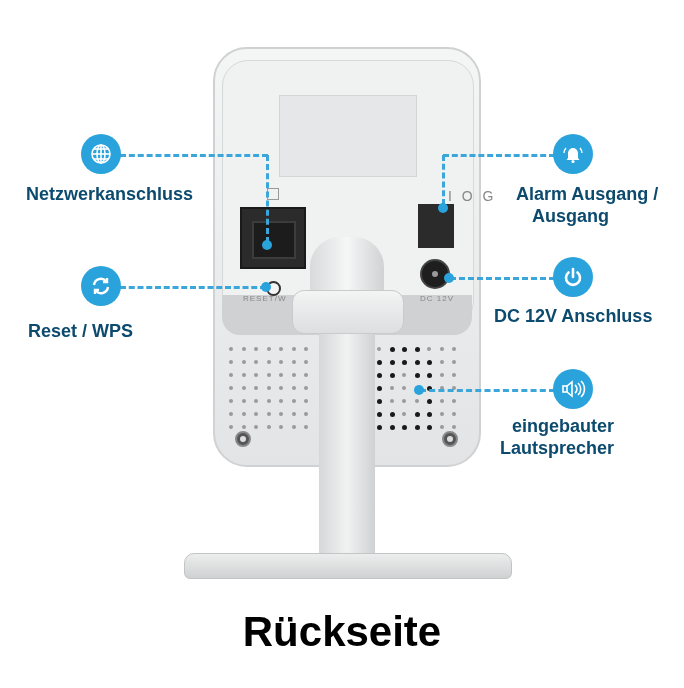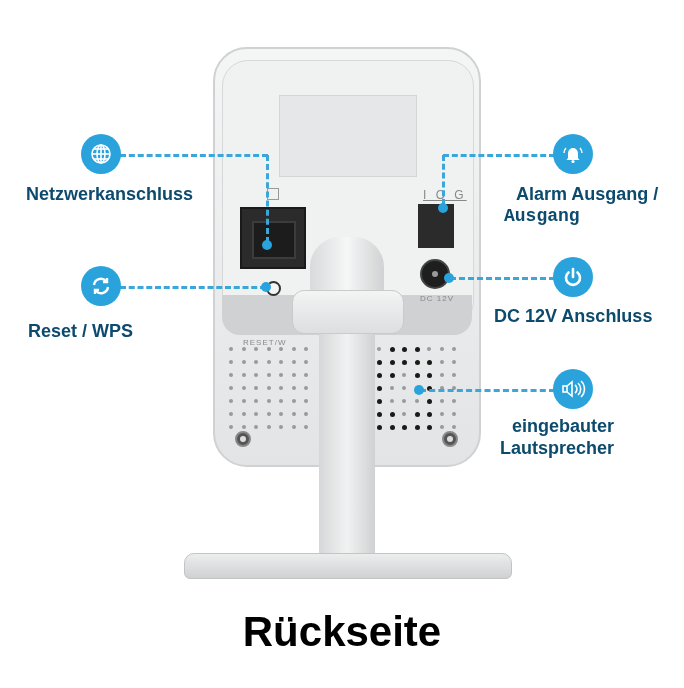--- a/index.html
+++ b/index.html
@@ -30,23 +30,23 @@
 
   <div class="abs" style="left:279px;top:95px;width:136px;height:80px;background:#e6e7e8;border:1px solid #d3d5d6;"></div>
 
   <div class="abs" style="left:267px;top:188px;width:10px;height:10px;border:1px solid #999;"></div>
 
   <div class="abs" style="left:240px;top:207px;width:66px;height:62px;background:#2b2b2b;border:2px solid #1a1a1a;box-sizing:border-box;">
     <div class="abs" style="left:10px;top:12px;width:40px;height:34px;background:#1c1c1c;border:2px solid #3c3c3c;"></div>
   </div>
 
   <div class="abs" style="left:266px;top:281px;width:11px;height:11px;border-radius:50%;border:2px solid #333;background:#f4f4f4;"></div>
-  <div class="abs" style="left:243px;top:294px;font-size:8px;color:#888;letter-spacing:1px;margin-top:44px;">RESET/W</div>
-
-  <div class="abs" style="left:423px;top:188px;font-size:12px;color:#888;letter-spacing:3px;text-decoration:underline;">I O G</div>
+  <div class="abs" style="left:243px;top:294px;font-size:8px;color:#888;letter-spacing:1px;">RESET/W</div>
+
+  <div class="abs" style="left:448px;top:188px;font-size:14px;color:#888;letter-spacing:3px;">I O G</div>
   <div class="abs" style="left:418px;top:204px;width:36px;height:44px;background:#2b2b2b;"></div>
 
   <div class="abs" style="left:420px;top:259px;width:30px;height:30px;border-radius:50%;background:#1e1e1e;border:2px solid #444;box-sizing:border-box;">
     <div class="abs" style="left:10px;top:10px;width:6px;height:6px;border-radius:50%;background:#999;"></div>
   </div>
   <div class="abs" style="left:420px;top:294px;font-size:8px;color:#888;letter-spacing:1px;">DC 12V</div>
 
   <div class="speaker-grid" style="left:225px;top:343px;">
     <div class="hole"></div>
       <div class="hole"></div>
@@ -200,21 +200,21 @@
 
 <div class="icon-circle" style="left:553px;top:134px;">
   <svg width="24" height="24" viewBox="0 0 24 24" fill="#fff" stroke="none">
     <path d="M12 6c-3 0-5 2.5-5 5.5V16l-1.5 2h13L17 16v-4.5C17 8.5 15 6 12 6z"></path>
       <circle cx="12" cy="19.5" r="1.6"></circle>
     <path d="M5 6a8 8 0 0 0-2 5" stroke="#fff" stroke-width="1.4" fill="none"></path>
       <path d="M19 6a8 8 0 0 1 2 5" stroke="#fff" stroke-width="1.4" fill="none"></path>
   </svg>
 </div>
 <div class="label" style="left:516px;top:183px;">Alarm Ausgang /</div>
-<div class="label" style="left:504px;top:205px;font-family:Liberation Mono, monospace;">Ausgang</div>
+<div class="label" style="left:532px;top:205px;">Ausgang</div>
 
 <div class="icon-circle" style="left:553px;top:257px;">
   <svg width="24" height="24" viewBox="0 0 24 24" fill="none" stroke="#fff" stroke-width="2.6" stroke-linecap="round">
     <path d="M7.5 7.5a7 7 0 1 0 9 0"></path>
       <line x1="12" y1="4" x2="12" y2="12"></line>
   </svg>
 </div>
 <div class="label" style="left:494px;top:305px;">DC 12V Anschluss</div>
 
 <div class="icon-circle" style="left:553px;top:369px;">

